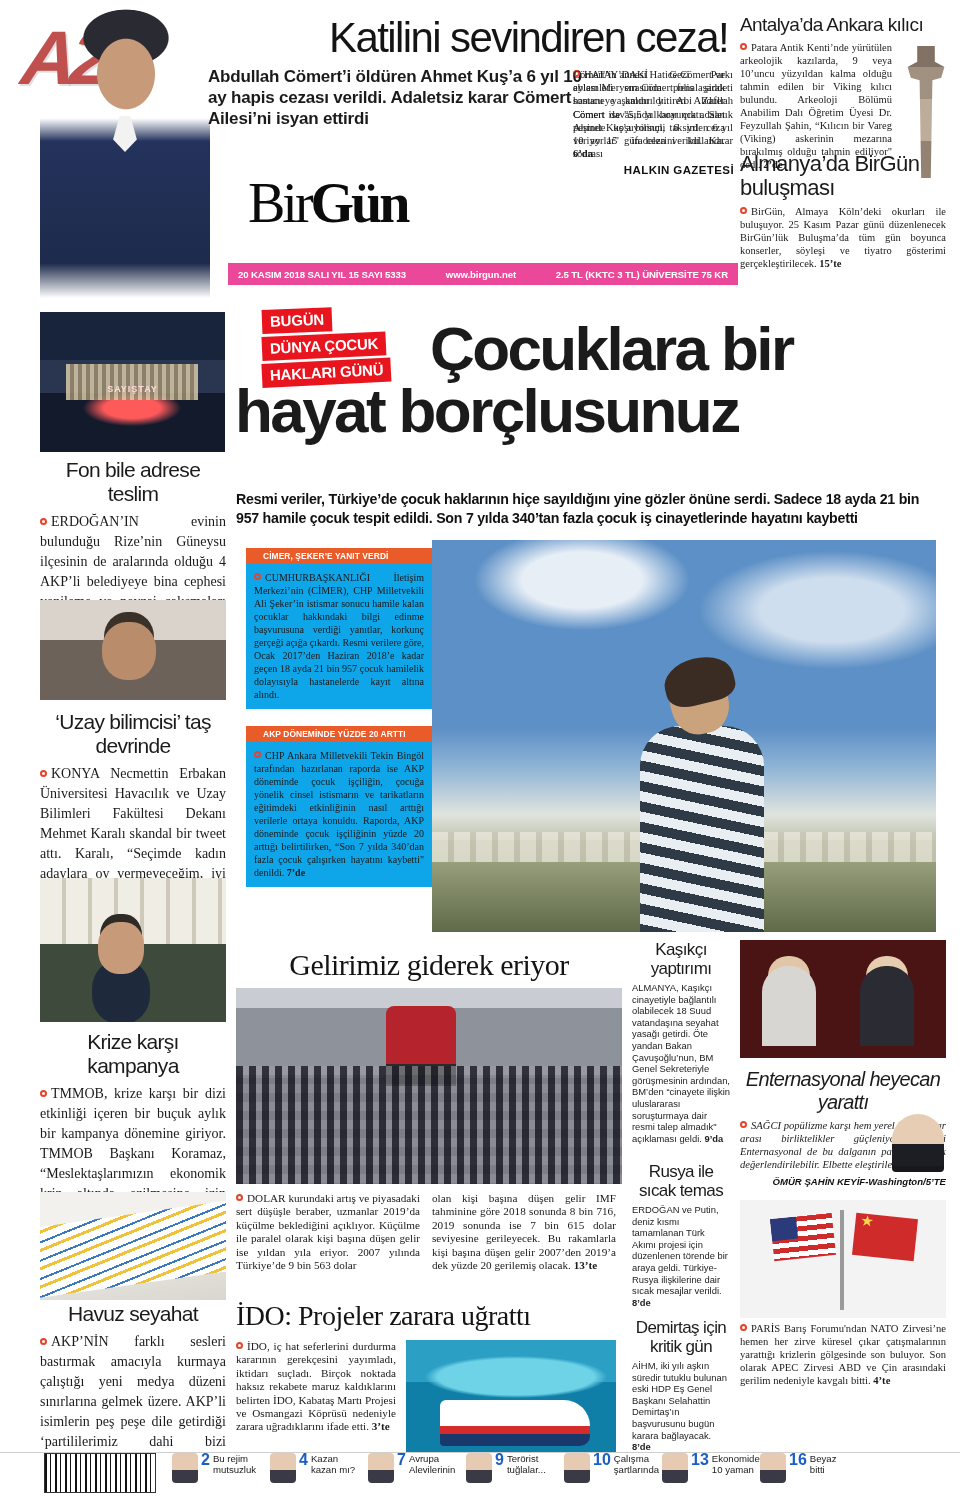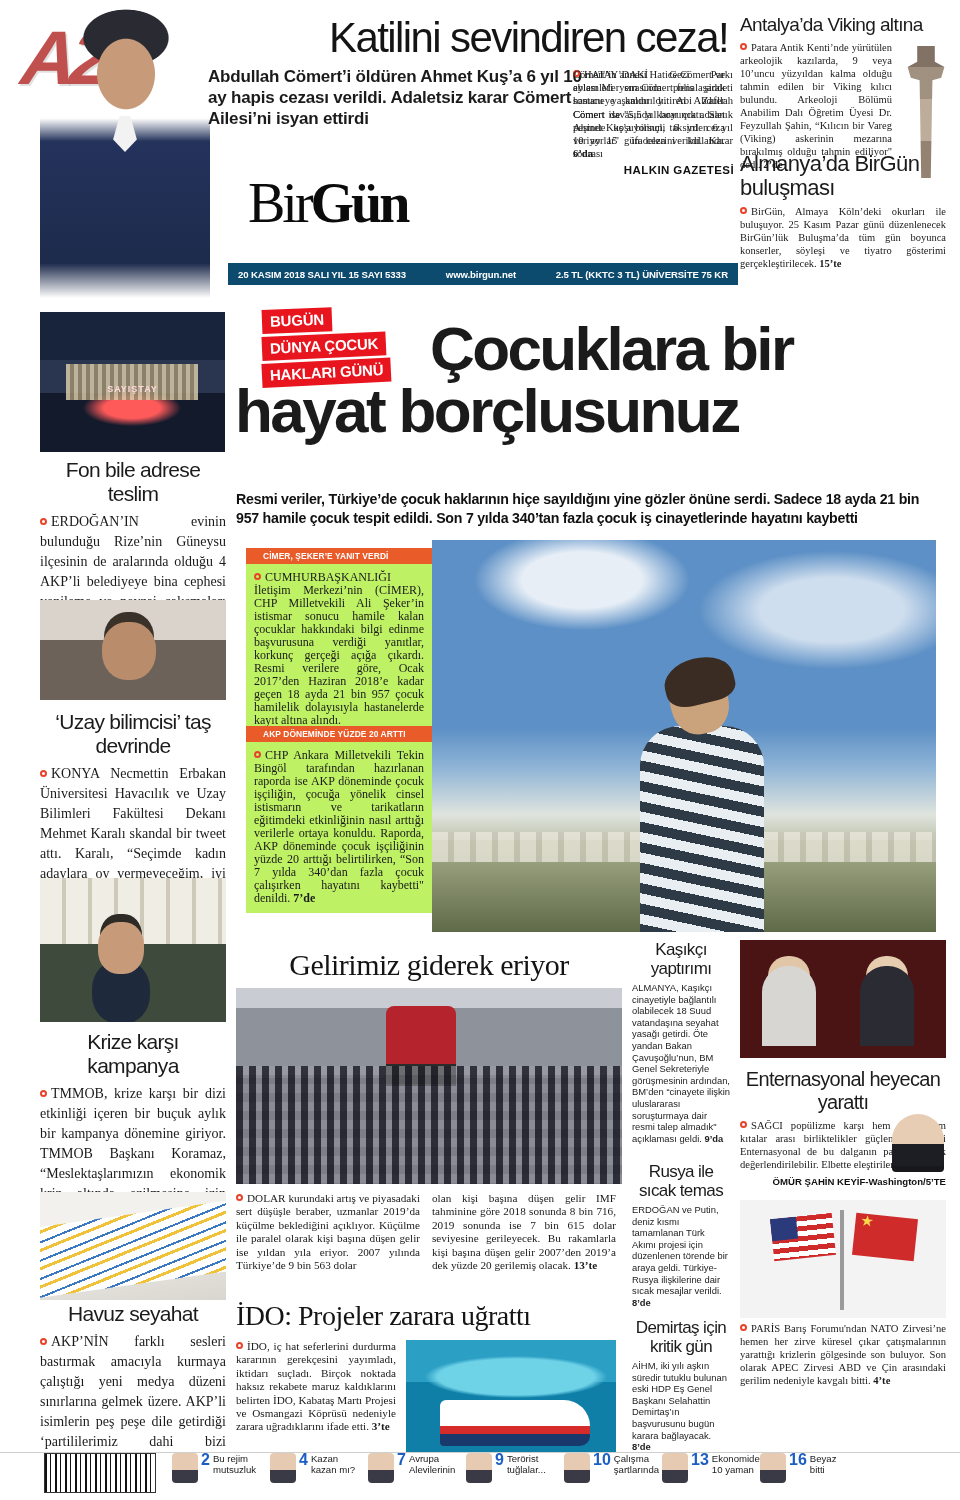--- a/index.html
+++ b/index.html
@@ -96,21 +96,21 @@
     letter-spacing: 0.4px;
   }
   .mast-logo {
     font-family: "Liberation Serif", serif;
     font-size: 56px; line-height: 86px; font-weight: 700;
     color: #0b0b0b; letter-spacing: -3px; padding-left: 20px;
   }
   .mast-logo .bir { font-weight: 400; }
   .mast-bar {
     position: absolute; left: 0; top: 103px; width: 510px; height: 22px;
-    background: #0c4a6e;
+    background: #ec4899;
     display: flex; align-items: center; justify-content: space-between;
     padding: 0 10px;
     font-family: "Liberation Sans", sans-serif;
     font-size: 9.6px; font-weight: 700; color: #fff; letter-spacing: -0.1px;
   }
 
   
   .hero-photo {
     position: absolute; left: 40px; top: 312px; width: 185px; height: 140px;
     background:
@@ -189,23 +189,23 @@
   }
 
   .redbox { position: absolute; width: 186px; }
   .redbox .cap {
     background: #ea5b2a; color: #fff;
     font-family: "Liberation Sans", sans-serif;
     font-weight: 700; font-size: 8.4px; letter-spacing: 0.1px;
     padding: 3px 17px;
   }
   .redbox .txt {
-    background: #bef264; padding: 7px 8px 8px;
+    background: #0ea5e9; padding: 7px 8px 8px;
     font-family: "Liberation Serif", serif;
-    font-size: 12px; line-height: 13px; color: #1a1a1a; text-align: justify;
+    font-size: 10px; line-height: 13px; color: #1a1a1a; text-align: justify;
   }
 
   
   .lc { position: absolute; left: 40px; width: 186px; }
   .lc h3 {
     font-family: "Liberation Sans", sans-serif;
     font-size: 21px; font-weight: 400; line-height: 24px;
     color: #1b1b1b; text-align: center; letter-spacing: -0.7px;
     margin-bottom: 6px;
   }
@@ -399,21 +399,21 @@
   <div class="lead-col" style="left:573px; top:68px; width:0;"></div>
 
   <div class="lead-col" style="left:405px; top:68px; width:152px;"></div>
 
   <div class="lead-col" style="left:573px; top:68px; width:152px;">
     <span>Cömert’in annesi Hatice Cömert ve ablası Meryem Cömert fenalaşarak hastaneye kaldırıldı. Abi Zafer Cömert ise "5,5 yıl boyunca adalet peşinde koşuyorsun, 6 yıl ceza veriyorlar" ifadelerini kullandı.</span>
     <b>6’da</b>
   </div>
 
   <div class="tr" style="top:14px;">
-    <h2>Antalya’da Viking altına</h2>
+    <h2>Antalya’da Ankara kılıcı</h2>
     <div class="sword"></div>
     <div class="body-serif" style="width:152px;">
       <span class="bullet"></span><span>Patara Antik Kenti’nde yürütülen arkeolojik kazılarda, 9 veya 10’uncu yüzyıldan kalma olduğu tahmin edilen bir Viking kılıcı bulundu. Arkeoloji Bölümü Anabilim Dalı Öğretim Üyesi Dr. Feyzullah Şahin, “Kılıcın bir Vareg (Viking) askerinin mezarına bırakılmış olduğu tahmin ediliyor" dedi.</span>
       <b>2’de</b>
     </div>
   </div>
 
   <div class="tr" style="top:152px;">
     <h2 style="font-size:22px; line-height:24px;">Almanya’da BirGün buluşması</h2>
     <div class="body-serif">
@@ -552,21 +552,21 @@
   <div class="nc" style="top:1318px;">
     <h4>Demirtaş için kritik gün</h4>
     <div class="body-sans">
       <span>AİHM, iki yılı aşkın süredir tutuklu bulunan eski HDP Eş Genel Başkanı Selahattin Demirtaş’ın başvurusunu bugün karara bağlayacak.</span>
       <b>8’de</b>
     </div>
   </div>
 
   <div class="photo-two" style="position:absolute; left:740px; top:940px;"></div>
 
-  <div class="rc" style="top:1068px;">
+  <div class="rc" style="top:1068px;font-style:italic;">
     <h3>Enternasyonal heyecan yarattı</h3>
     <div class="body-serif" style="position:relative;">
       <span class="bullet"></span><span>SAĞCI popülizme karşı hem yerel hem kıtalar arası birliktelikler güçleniyor. İlerici Enternasyonal de bu dalganın parçası olarak değerlendirilebilir. Elbette eleştiriler de var.</span>
       <div class="avatar-w"></div>
       <div class="byline">ÖMÜR ŞAHİN KEYİF-Washington/5’TE</div>
     </div>
   </div>
 
   <div class="flags" style="position:absolute; left:740px; top:1200px;">
     <div class="pole"></div>

